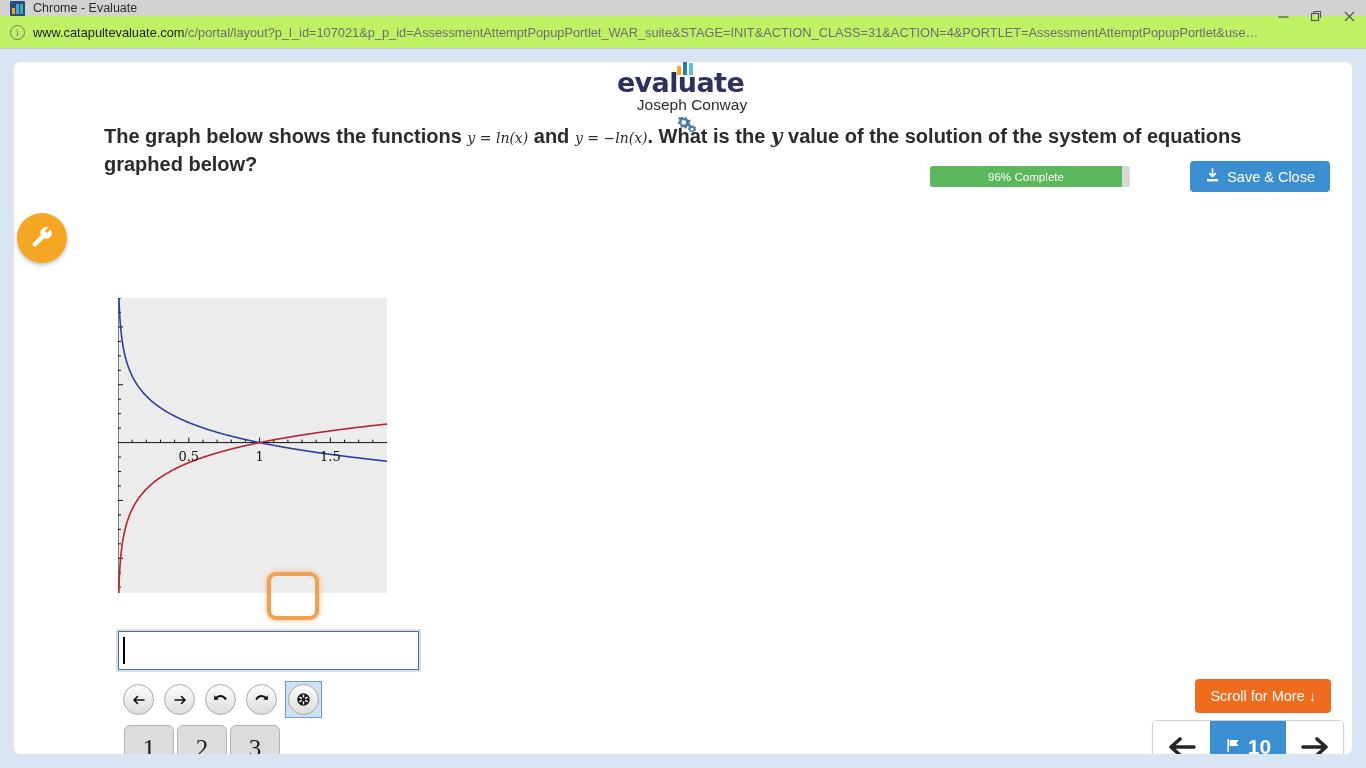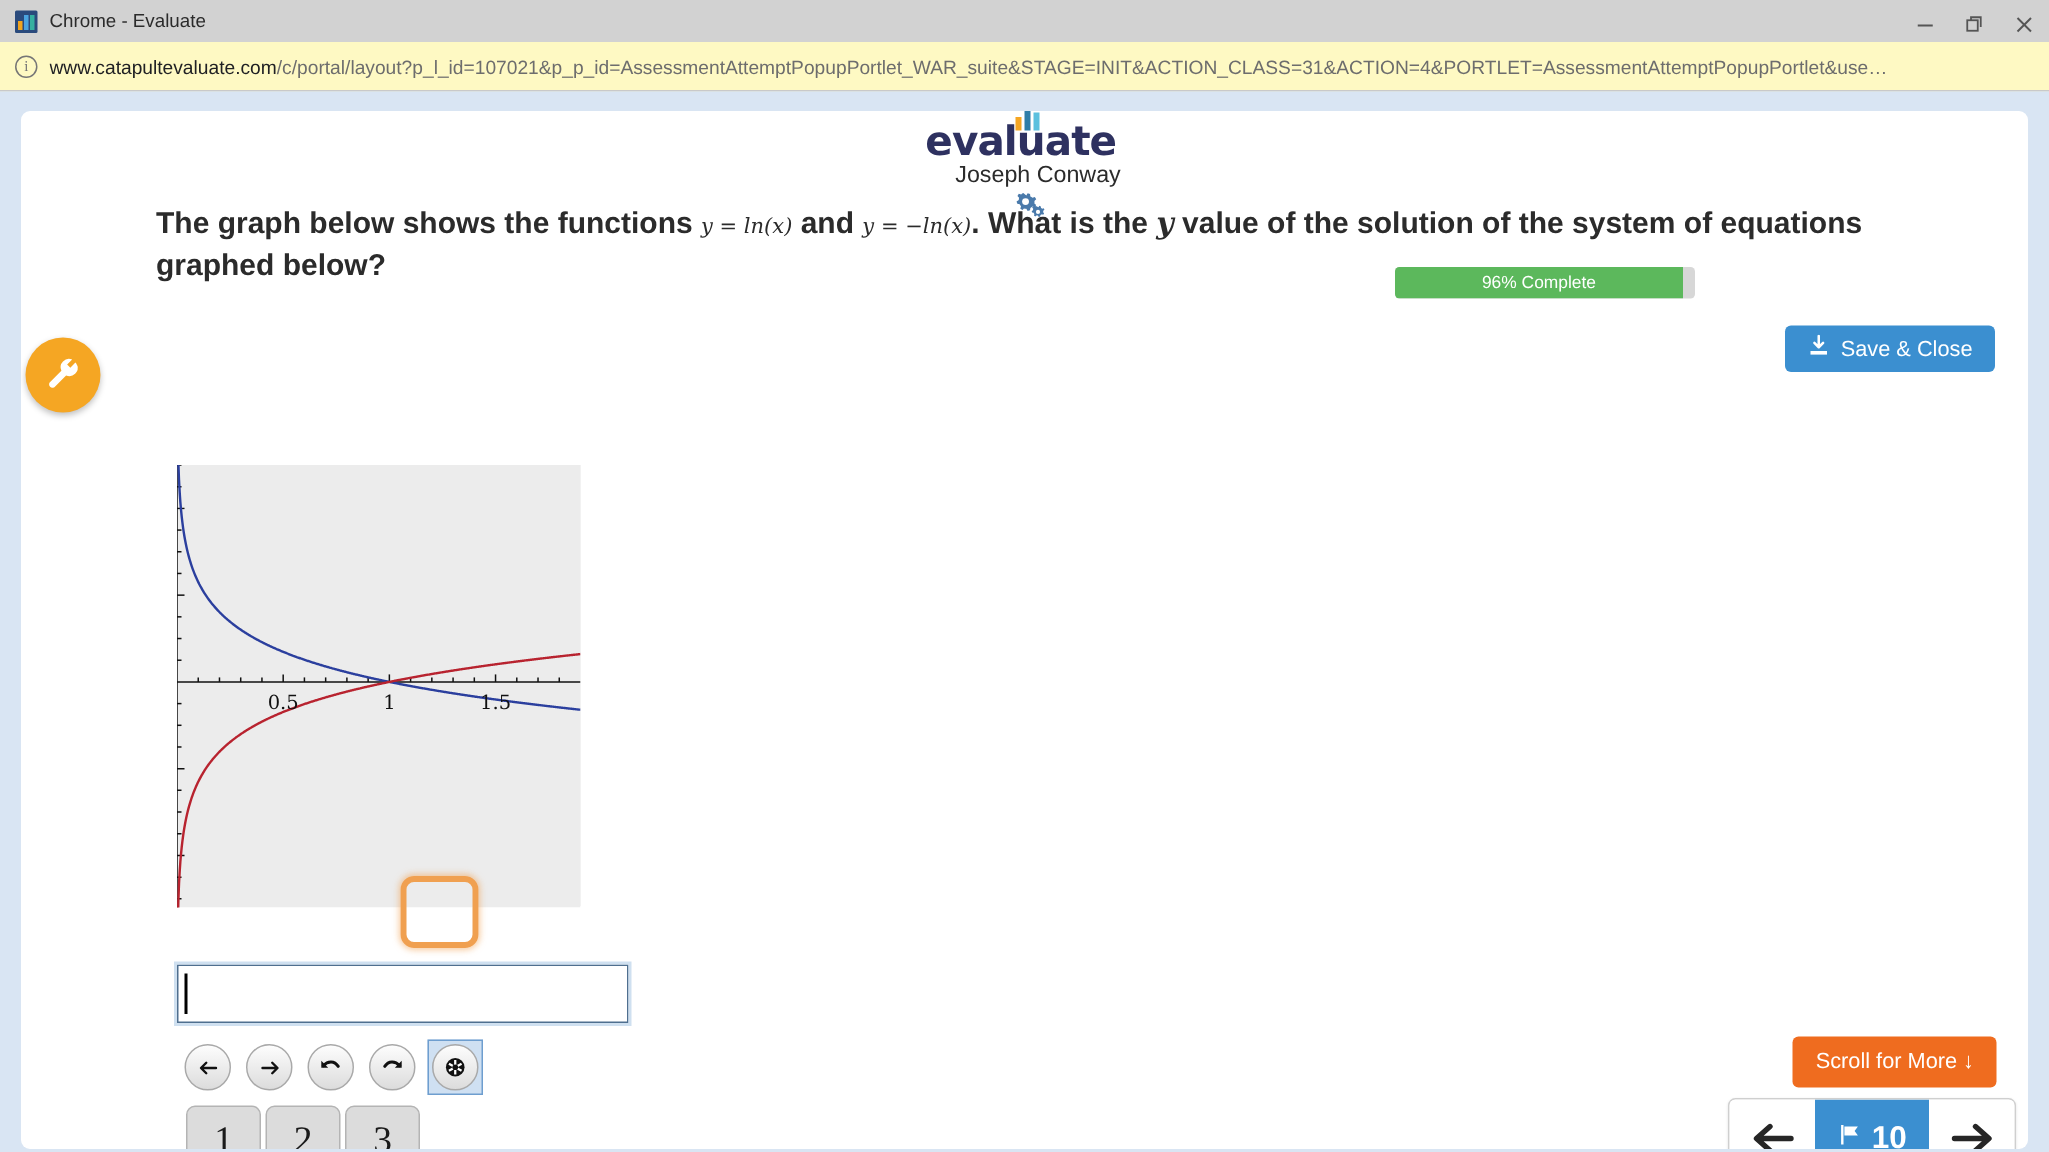--- a/index.html
+++ b/index.html
@@ -5,21 +5,21 @@
   * { box-sizing: border-box; margin: 0; padding: 0; }
   html, body {
     width: 1366px; height: 768px;
     overflow: hidden;
     font-family: "Liberation Sans", sans-serif;
     background: #d9e5f3;
   }
 
   
   .titlebar {
-    height: 28px;
+    height: 16px;
     background: #d2d2d2;
     display: flex;
     align-items: center;
     position: relative;
   }
   .tb-app {
     display: flex; align-items: center; gap: 8px;
     padding-left: 10px;
   }
   .tb-icon {
@@ -48,21 +48,21 @@
   .tb-btn {
     width: 33px; height: 33px;
     display: flex; align-items: center; justify-content: center;
     color: #555;
   }
   .tb-btn svg { display:block; }
 
   
   .urlbar {
     height: 30px;
-    background: #fef9c3;
+    background: #bef264;
     border-bottom: 1px solid #c9c9c9;
     display: flex; align-items: center;
     padding: 16px 10px;
     gap: 8px;
     overflow: hidden;
   }
   .info-icon {
     width: 15px; height: 15px; flex: 0 0 auto;
     border: 1.3px solid #767676; border-radius: 50%;
     position: relative;
@@ -159,21 +159,20 @@
     right: 22px; top: 99px;
     height: 31px;
     background: #3b8fd0;
     border: none; border-radius: 4px;
     color: #ffffff;
     font-size: 14.5px;
     font-family: "Liberation Sans", sans-serif;
     padding: 0 15px;
     display: flex; align-items: center; gap: 7px;
     cursor: pointer;
-    margin-top: 44px;
   }
 
   
   .fab-wrench {
     position: absolute;
     left: 3px; top: 151px;
     width: 50px; height: 50px;
     border-radius: 50%;
     background: #f5a623;
     display: flex; align-items: center; justify-content: center;

